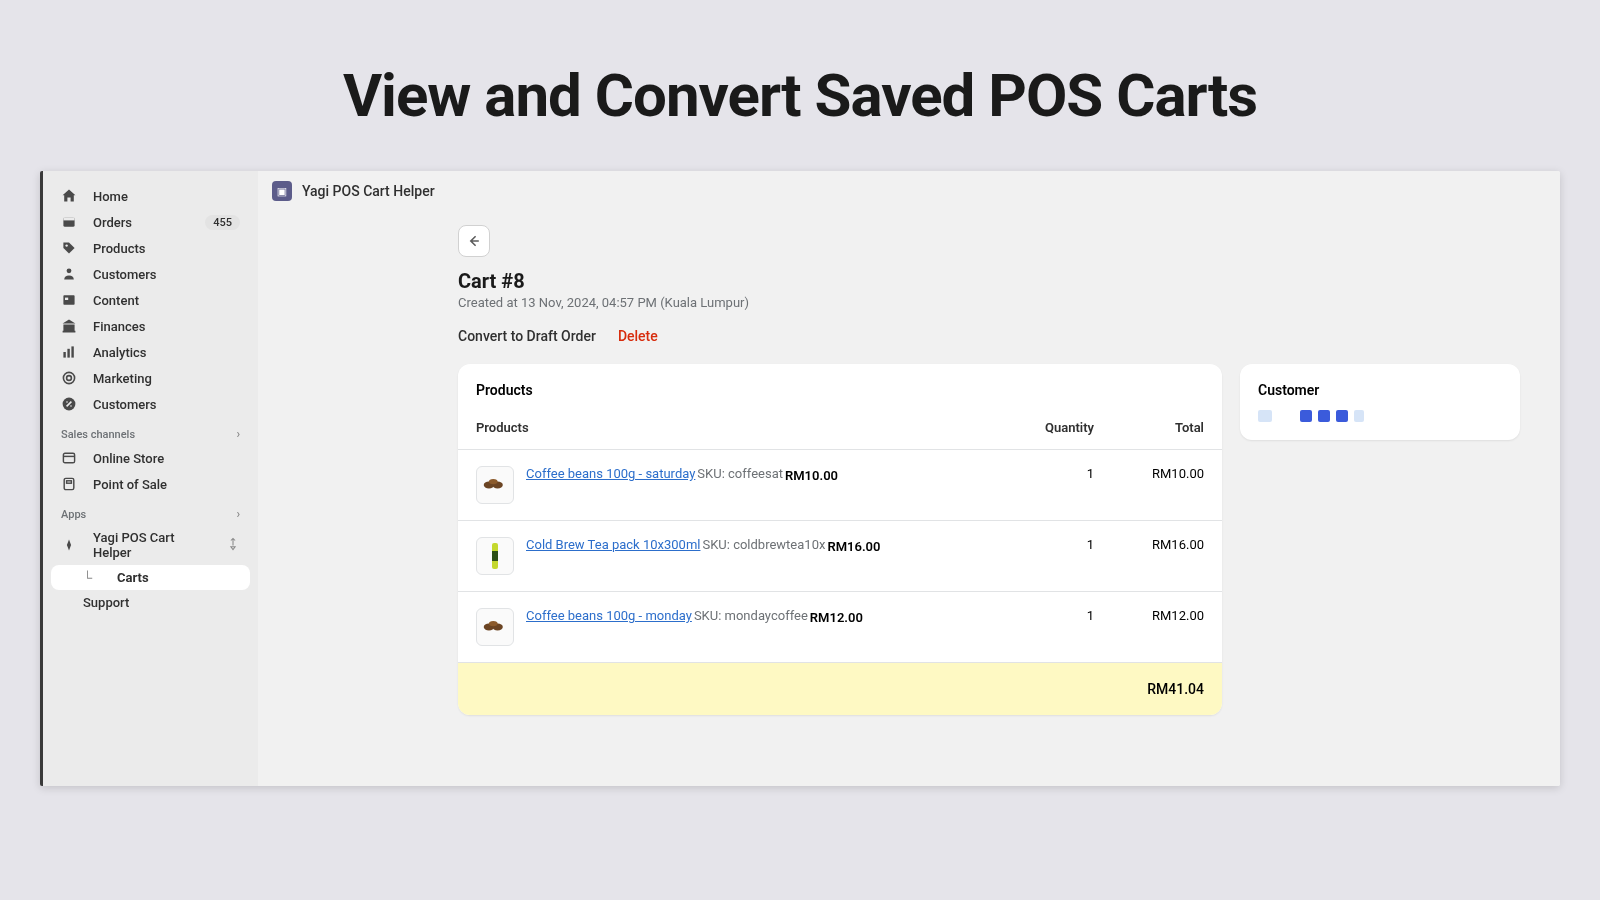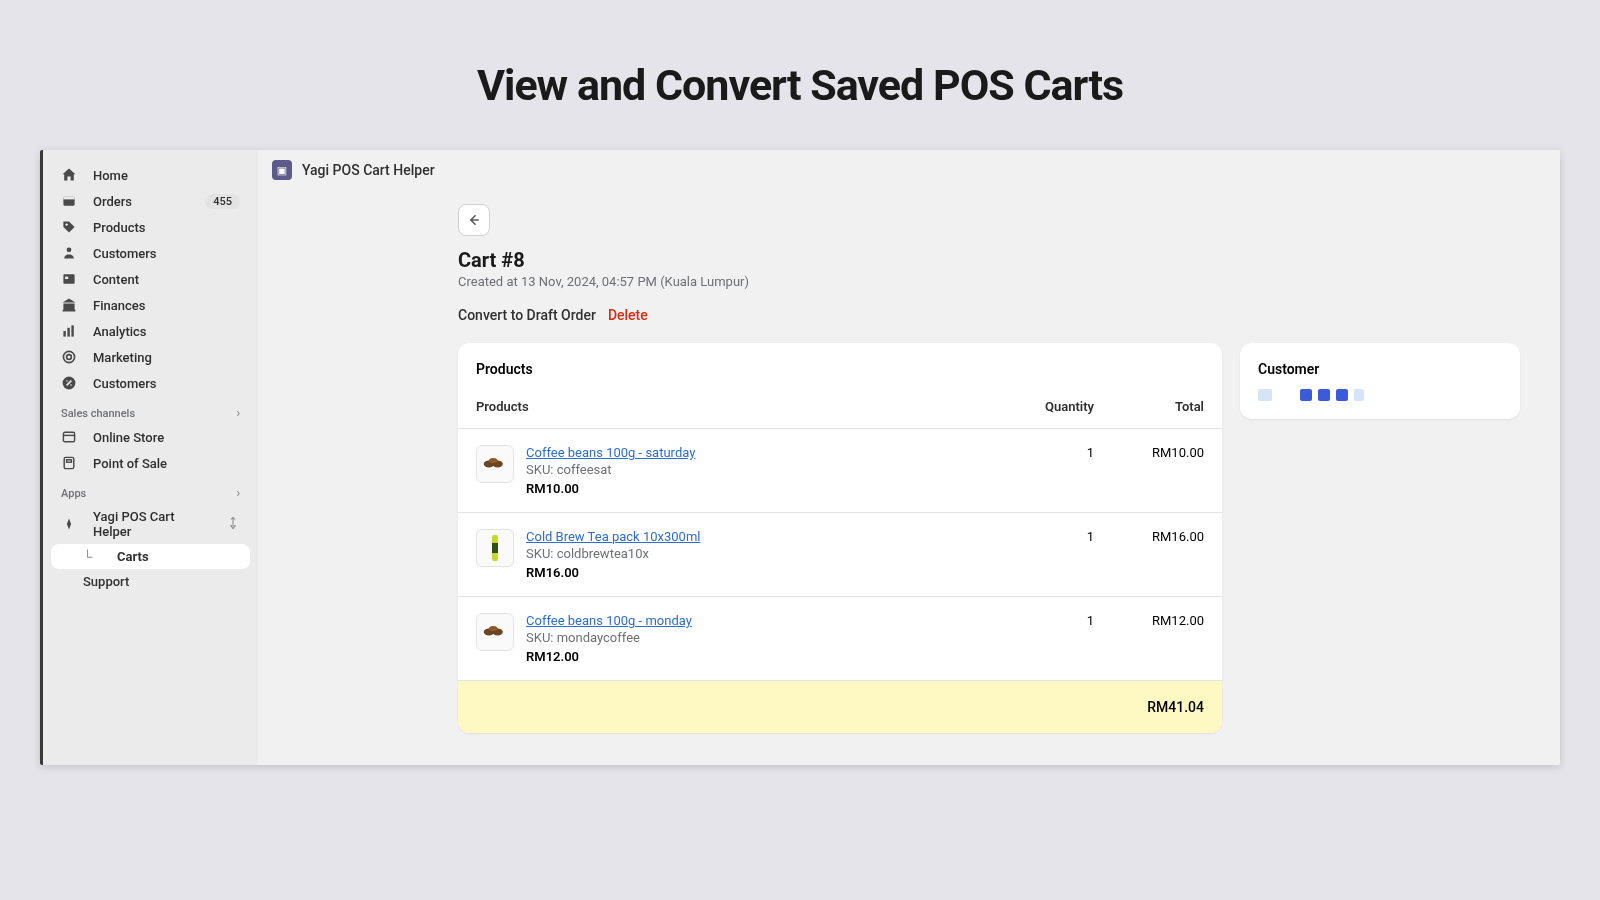--- a/index.html
+++ b/index.html
@@ -5,21 +5,21 @@
 * { box-sizing: border-box; margin: 0; padding: 0; }
 body {
   font-family: -apple-system, BlinkMacSystemFont, 'Segoe UI', Roboto, sans-serif;
   background: #e5e4ea;
   width: 1600px;
   height: 900px;
   overflow: hidden;
 }
 .page-title {
   text-align: center;
-  font-size: 43px;
+  font-size: 60px;
   font-weight: 700;
   color: #1a1a1a;
   padding: 60px 0 40px;
   letter-spacing: -1px;
 }
 .app-frame {
   margin: 0 40px 40px;
   height: 615px;
   background: #f1f1f1;
   border-radius: 2px;
@@ -137,21 +137,21 @@
 .cart-title {
   font-size: 20px;
   font-weight: 700;
   color: #1a1a1a;
 }
 .cart-subtitle {
   font-size: 13px;
   color: #6d7175;
   margin-top: 2px;
 }
-.actions { display: flex; gap: 12px; align-items: center; padding-top: 6px; }
+.actions { display: flex; gap: 22px; align-items: center; padding-top: 6px; }
 .action-link {
   font-size: 14px;
   font-weight: 500;
   cursor: pointer;
 }
 .action-convert { color: #303030; }
 .action-delete { color: #d72c0d; }
 .panels { display: flex; gap: 18px; align-items: flex-start; }
 .card {
   background: #fff;
@@ -186,21 +186,21 @@
   width: 38px;
   height: 38px;
   border: 1px solid #e1e3e5;
   border-radius: 6px;
   background: #fafafa;
   display:flex;
   align-items:center;
   justify-content:center;
   font-size: 18px;
 }
-.product-meta { display: flex; flex-direction: column; gap: 2px; }
+.product-meta { display: flex; flex-direction: row; gap: 2px; }
 .product-link {
   color: #2c6ecb;
   text-decoration: underline;
   cursor: pointer;
 }
 .product-sku { color: #6d7175; font-size: 13px; }
 .product-price { font-weight: 600; margin-top:2px; }
 .row-qty { width: 100px; text-align: right; }
 .row-total { width: 110px; text-align: right; }
 .total-row {

